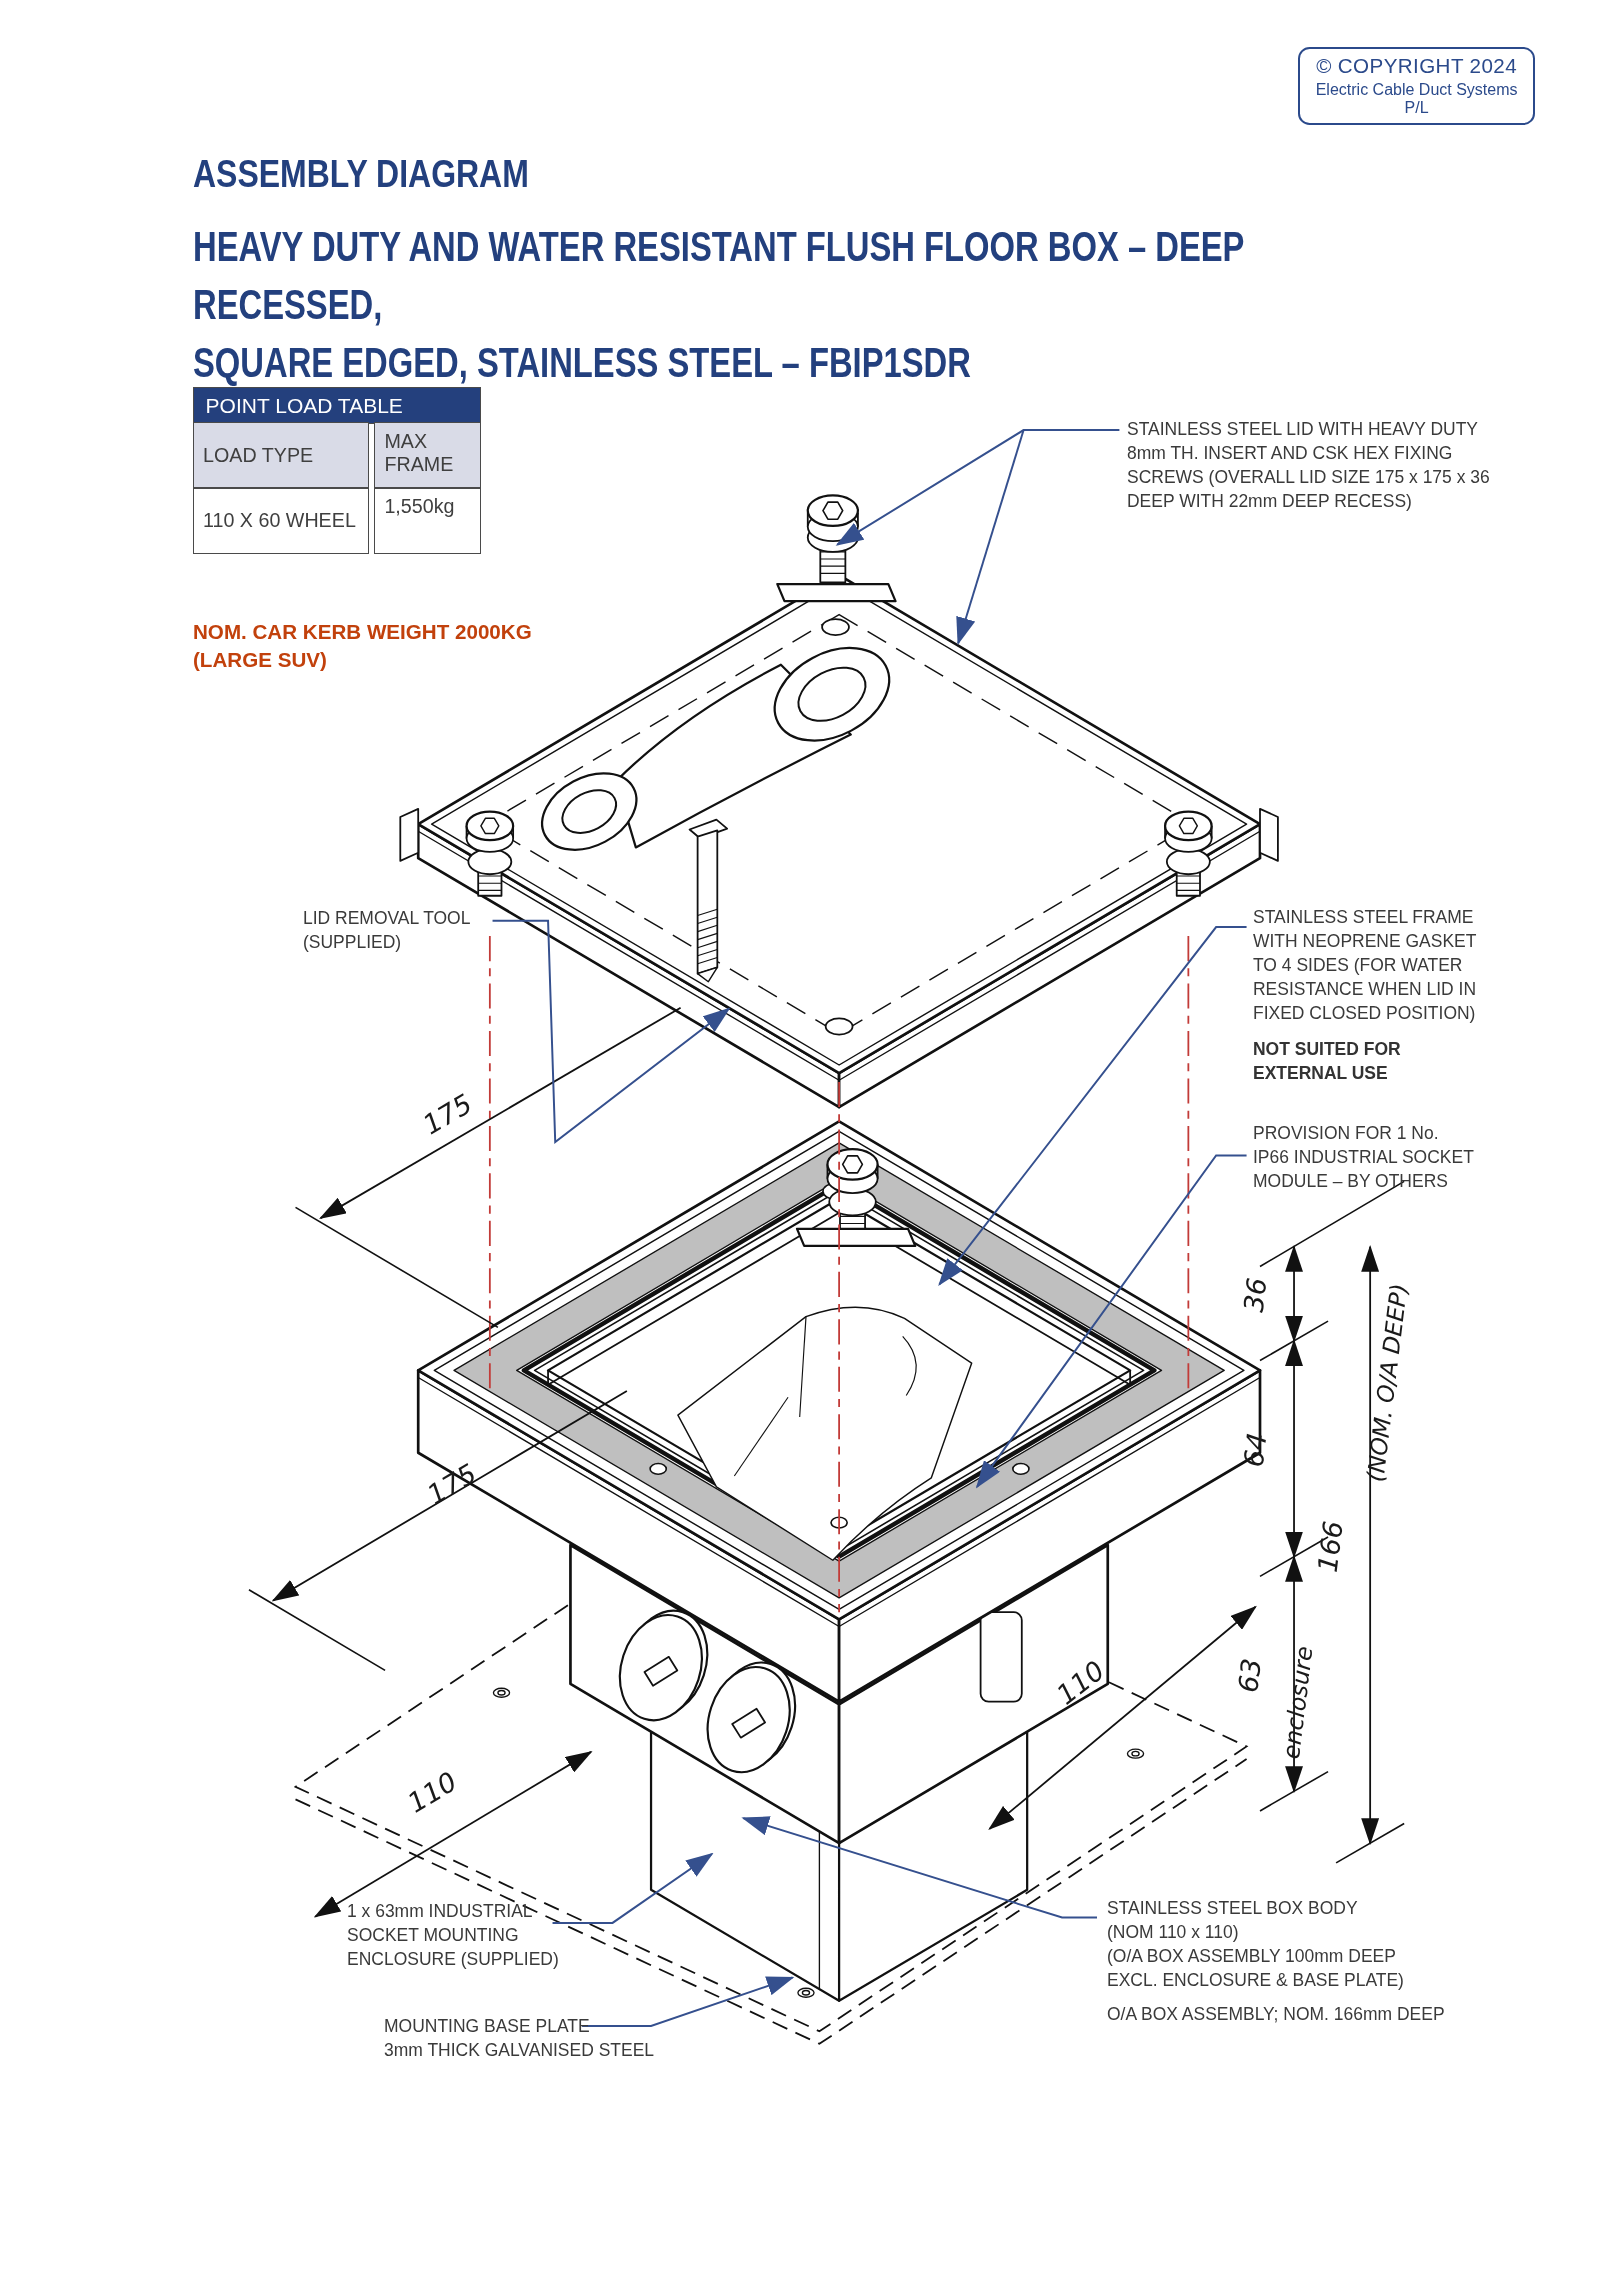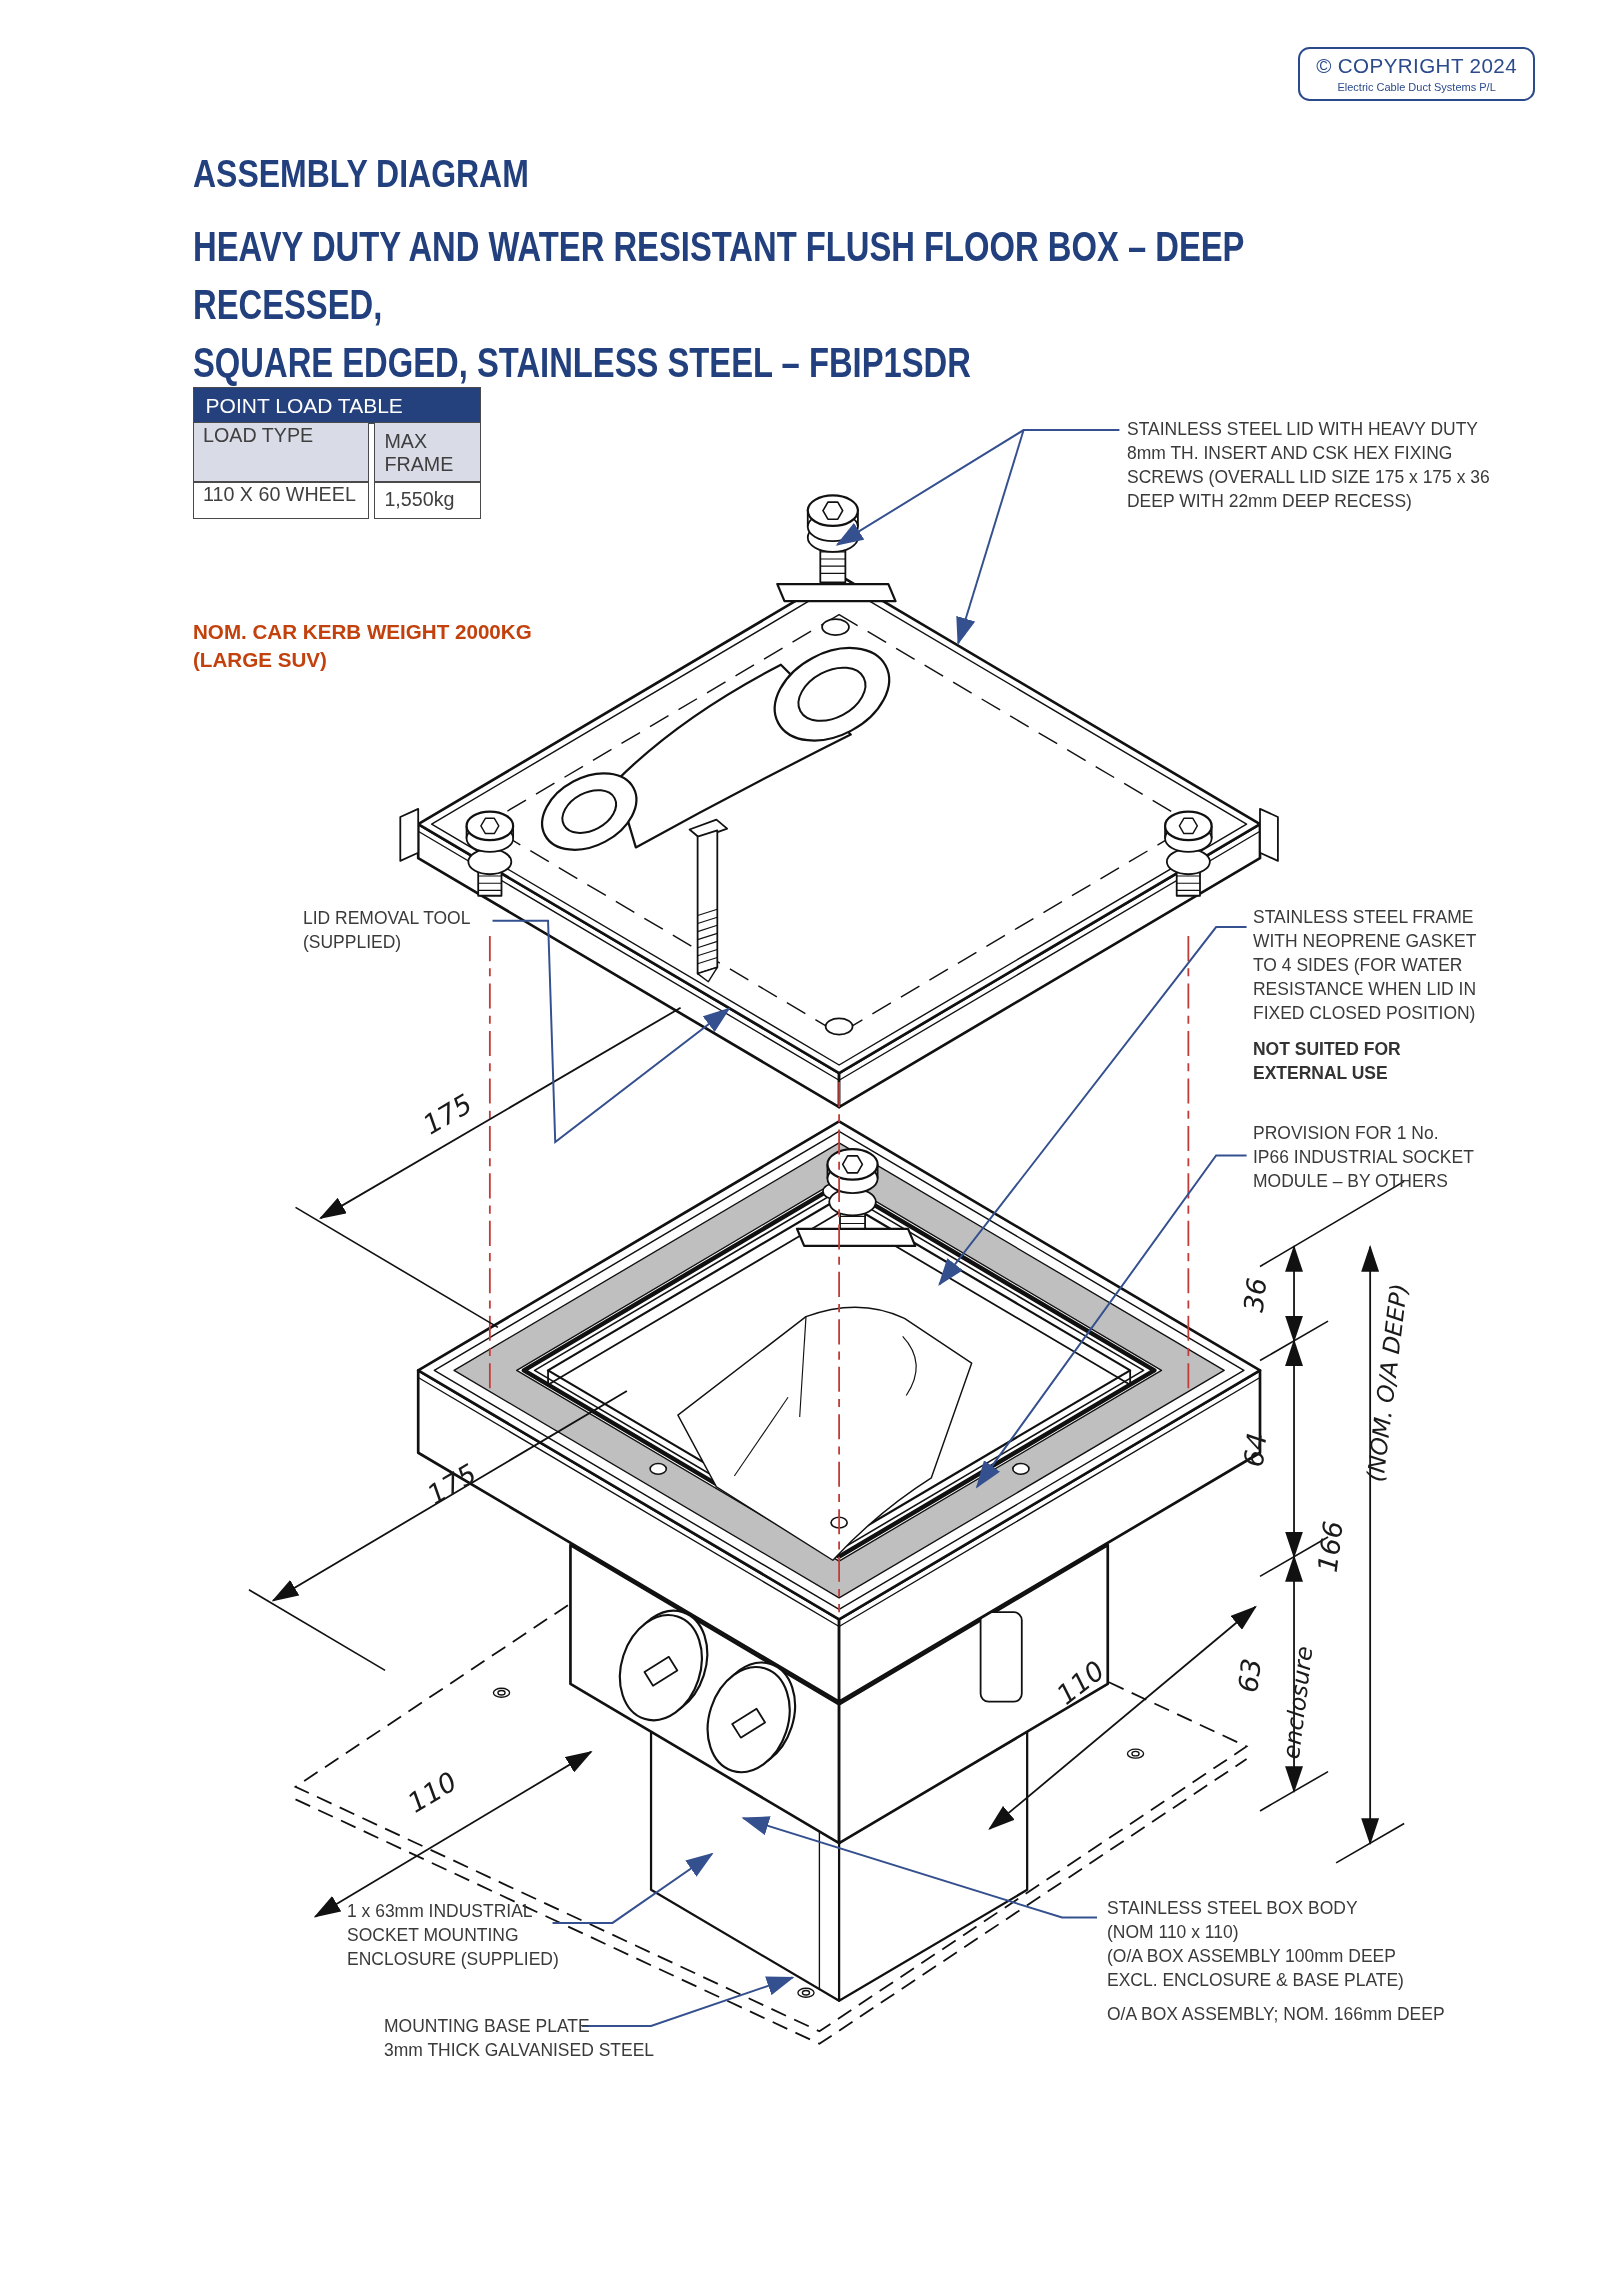--- a/index.html
+++ b/index.html
@@ -3,32 +3,32 @@
 <meta charset="utf-8">
 <style>
   html,body{margin:0;padding:0;background:#ffffff;}
   .page{position:relative;width:1620px;height:2293px;background:#fff;
         font-family:"Liberation Sans",sans-serif;overflow:hidden;}
   .abs{position:absolute;}
   
   .copyright{left:1298px;top:47px;width:226px;border:2.7px solid #2b4a8b;border-radius:11.6px;
              text-align:center;color:#2b4a8b;padding:5.4px 3.6px 6.3px 3.6px;}
   .copyright .l1{font-size:20.6px;letter-spacing:0.4px;}
-  .copyright .l2{font-size:11px;margin-top:2.7px;}
+  .copyright .l2{font-size:16px;margin-top:2.7px;}
   
   .sec-title{left:193px;top:152px;font-size:39px;font-weight:bold;color:#23407e;
              transform:scaleX(.82);transform-origin:left top;white-space:pre;}
   .prod-title{left:193px;top:218px;font-size:42px;font-weight:bold;color:#23407e;line-height:58px;
              transform:scaleX(.78);transform-origin:left top;white-space:pre-line;}
   
   .ptable{left:193px;top:387px;width:288px;font-size:19.7px;color:#3f3f3f;}
   .ptable .thead{border:1.8px solid #4a4a4a;background:#24407d;color:#fff;height:35px;
                  line-height:35px;padding-left:11.6px;margin-bottom:-1.8px;font-size:21px;}
   .trow{display:flex;gap:5.4px;margin-top:-1.8px;}
-  .trow .c1{width:176px;box-sizing:border-box;border:1.8px solid #4a4a4a;padding:1px 9px;line-height:23px;}
+  .trow .c1{width:176px;box-sizing:border-box;border:1.8px solid #4a4a4a;padding:21px 9px;line-height:23px;}
   .trow .c2{flex:1;box-sizing:border-box;border:1.8px solid #4a4a4a;padding:6.3px 9px;line-height:23px;}
   .trow.sub .c1,.trow.sub .c2{background:#d9dbe7;}
   .tnote{left:193px;top:618px;font-size:20.6px;font-weight:bold;color:#c2410c;line-height:28px;white-space:pre-line;}
   
   .ann{font-size:19px;line-height:24px;color:#3a3a3a;white-space:pre-line;
        transform:scaleX(.92);transform-origin:left top;}
   .ann.b{font-weight:bold;color:#333;}
   .a-lid{left:1127px;top:417px;}
   .a-tool{left:303px;top:906px;}
   .a-frame{left:1253px;top:905px;}

